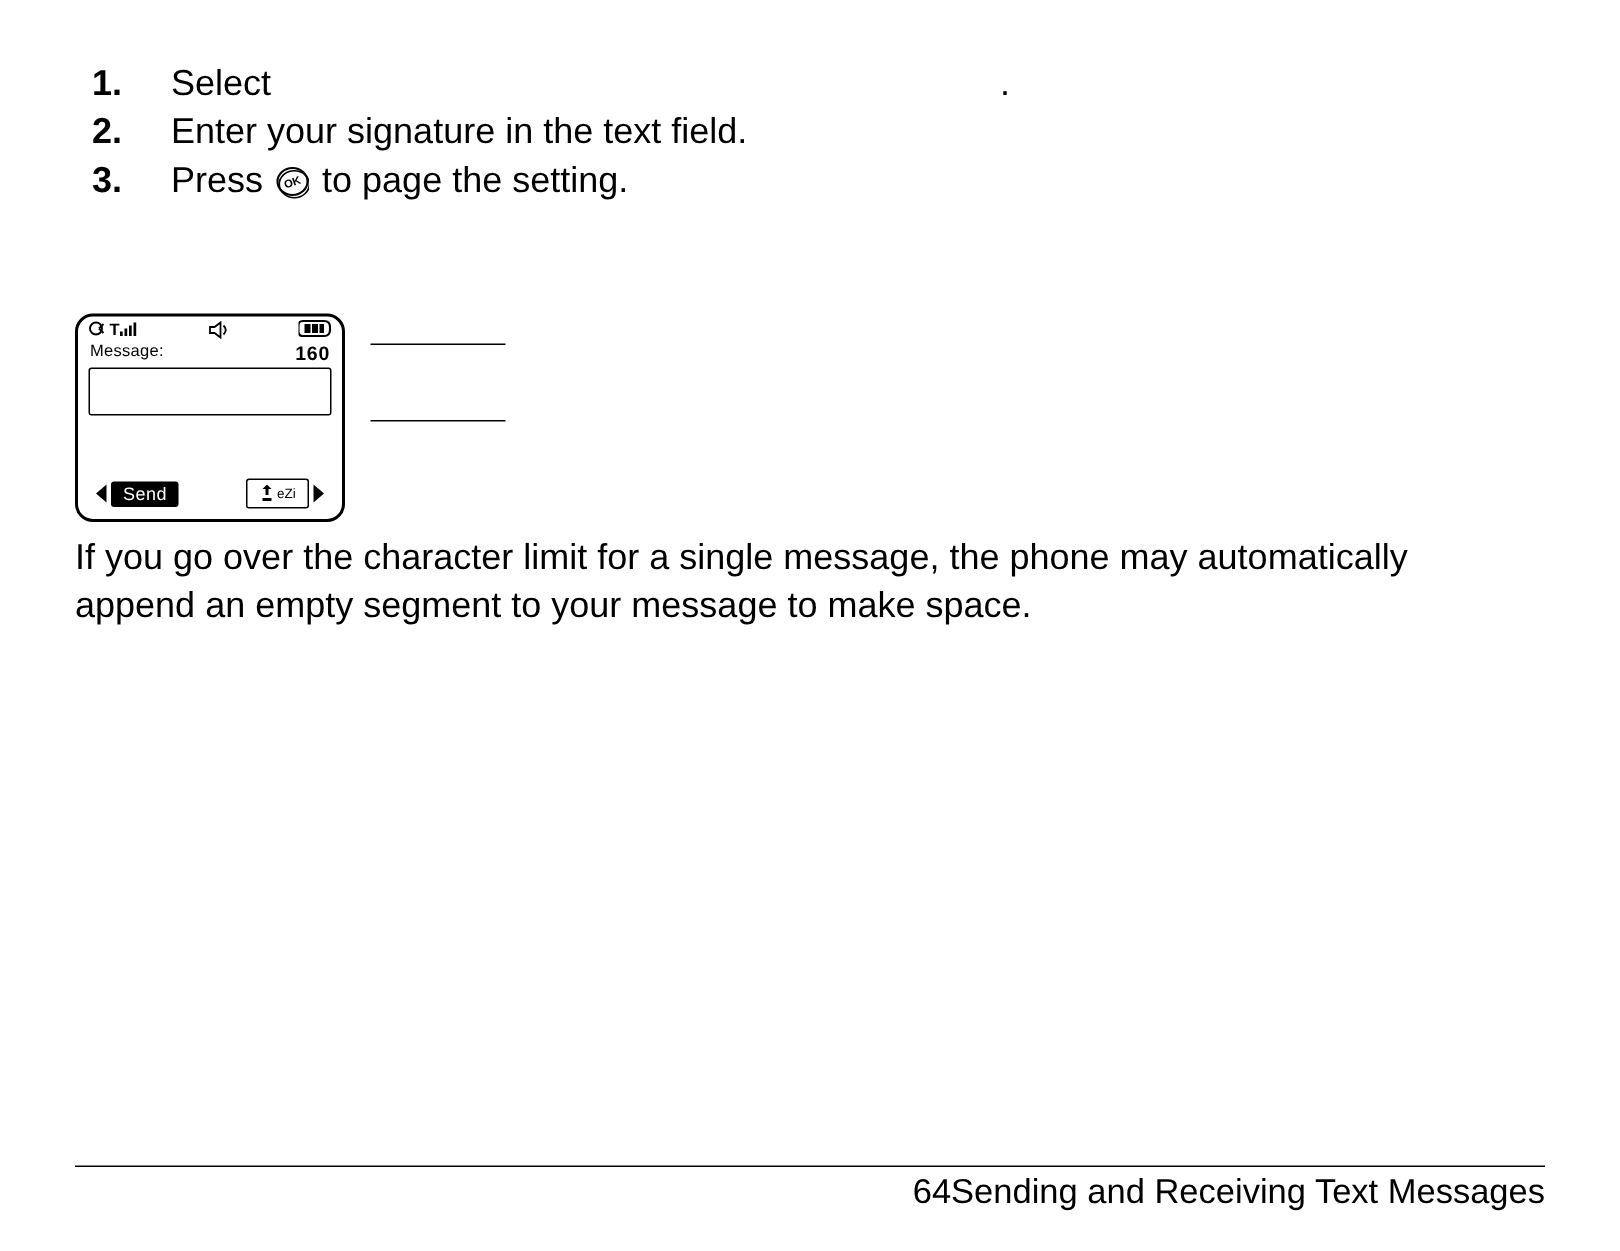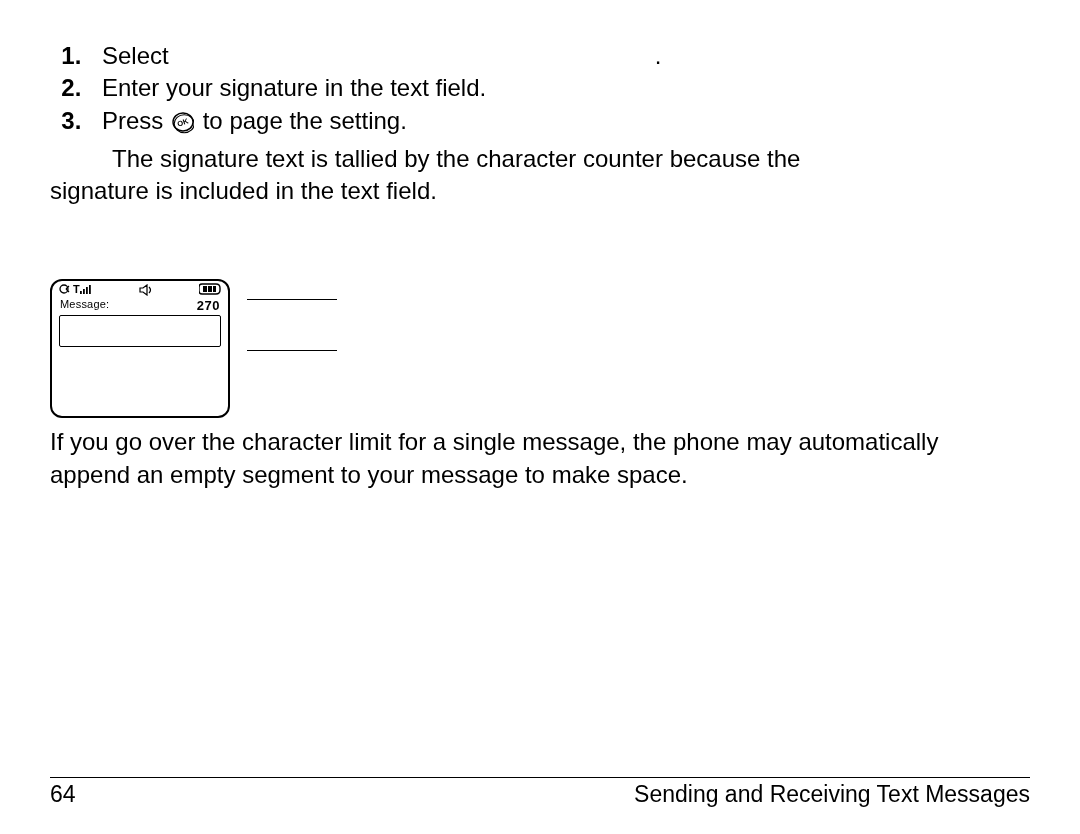--- a/index.html
+++ b/index.html
@@ -12,21 +12,21 @@
     background:#fff;
     position:relative;
   }
   .page{
     padding:40px 50px 0 50px;
   }
   .intro{margin-bottom:6px;line-height:1.32}
   ol.steps{margin:0 0 6px 0;padding-left:38px}
   ol.steps li{padding-left:6px;line-height:1.35;margin:0}
   ol.steps li::marker{font-weight:700}
-  ol.steps li .bump{margin-left:8px}
+  ol.steps li .bump{margin-left:20px}
   .ok-icon{
     display:inline-block;
     vertical-align:-5px;
     margin:0 2px;
   }
   .ok-icon svg{display:block}
   .step1-trailing-dot{margin-left:486px}
   .note{
     margin:4px 0 0 0;
     padding-left:0;
@@ -98,21 +98,21 @@
   .callout-lines .l2{width:90px}
   .after-screen{
     margin:4px 16px 0 0;line-height:1.34;
   }
   .footer-rule{
     position:absolute;left:50px;right:50px;bottom:56px;
     border-top:1px solid #000;
   }
   .footer{
     position:absolute;left:50px;right:50px;bottom:26px;
-    display:flex;justify-content:space-between;
+    display:flex;justify-content:flex-end;
     font-size:23px;
   }
 </style>
 </head>
 <body>
 
 <div class="page">
 
   <ol class="steps">
     <li>
@@ -129,24 +129,20 @@
             <ellipse cx="11" cy="10" rx="10" ry="9" fill="none" stroke="#000" stroke-width="1.4"></ellipse>
             <ellipse cx="12.2" cy="11.8" rx="10" ry="9" fill="none" stroke="#000" stroke-width="1.1"></ellipse>
             <text x="11" y="13" text-anchor="middle" font-size="7.5" font-family="Arial" font-weight="bold" transform="rotate(-18 11 11)">OK</text>
           </svg>
         </span>
         <span> to page the setting.</span>
       </span>
     </li>
   </ol>
 
-  <div class="note">
-    <span class="firstline">The signature text is tallied by the character counter because the</span>
-    <span>signature is included in the text field.</span>
-  </div>
 
 
   <div class="screen-block">
     <div class="phone-screen">
       <div class="ps-status">
         <span>
           <svg width="38" height="12" viewBox="0 0 38 12">
             <circle cx="5" cy="6" r="4" fill="none" stroke="#000" stroke-width="1.3"></circle>
             <path d="M7 6 L10 3 M7 6 L10 9" stroke="#000" stroke-width="1.2"></path>
             <text x="14" y="10" font-size="11" font-family="Arial" font-weight="bold">T</text>
@@ -163,22 +159,34 @@
           </svg>
         </span>
         <span>
           <svg width="22" height="12" viewBox="0 0 22 12">
             <path d="M3 1 L17 1 Q21 1 21 5 L21 7 Q21 11 17 11 L3 11 Q0 11 0 8 L0 4 Q0 1 3 1 Z" fill="none" stroke="#000" stroke-width="1.4"></path>
             <path d="M4 3 L8 3 L8 9 L4 9 Z M9 3 L13 3 L13 9 L9 9 Z M14 3 L17 3 L17 9 L14 9 Z" fill="#000"></path>
           </svg>
         </span>
       </div>
       <div class="ps-label">Message:</div>
-      <div class="ps-count">270</div>
+      <div class="ps-count">160</div>
       <div class="ps-input"></div>
+      <div class="ps-bottom">
+        <span class="ps-arrow l"></span>
+        <span class="ps-send">Send</span>
+        <span style="flex:1"></span>
+        <span class="ps-mode">
+          <svg width="10" height="12" viewBox="0 0 10 12">
+              <path d="M5 0 L8 3 L6 3 L6 7 L4 7 L4 3 L2 3 Z M2 9 L8 9 L8 11 L2 11 Z" fill="#000"></path>
+            </svg>
+          <span>eZi</span>
+        </span>
+        <span class="ps-arrow r"></span>
+      </div>
     </div>
     <div class="callout-lines">
       <div class="l1"></div>
       <div class="l2"></div>
     </div>
   </div>
 
   <div class="after-screen">If you go over the character limit for a single message, the phone may automatically append an empty segment to your message to make space.</div>
 </div>
 

